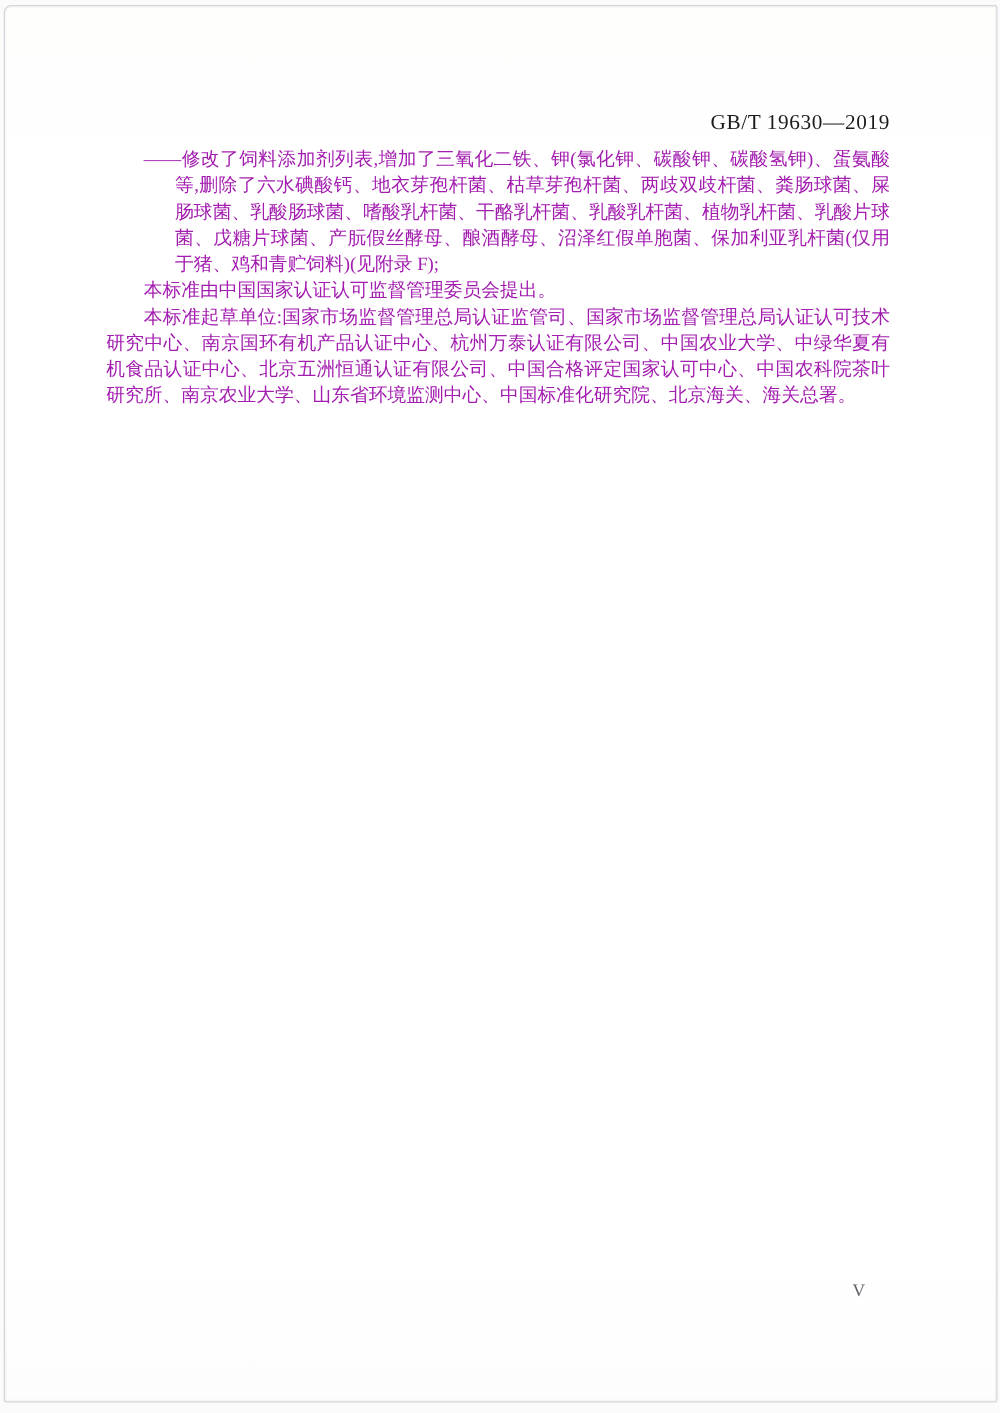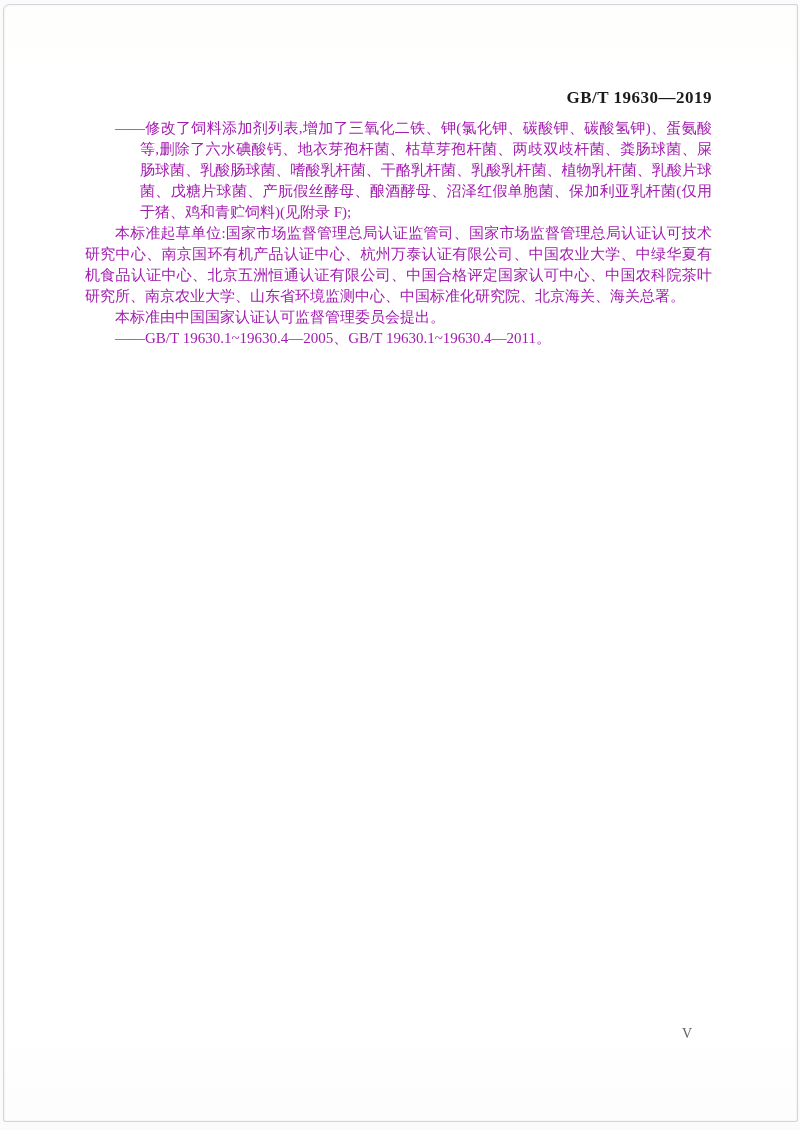--- a/index.html
+++ b/index.html
@@ -18,21 +18,21 @@
     background: linear-gradient(180deg, #fefefd 0%, #ffffff 12%, #ffffff 90%, #fdfdfd 100%);
     border: 1px solid #d5d5dd;
     border-radius: 6px 2px 2px 2px;
     box-shadow: 0 0 2px rgba(150,150,160,0.25) inset;
   }
   .std-header {
     position: absolute;
     top: 88px;
     right: 88px;
     font-size: 17px;
-    font-weight: bold;
+    font-weight: normal;
     letter-spacing: 0.5px;
     color: #1b1b1e;
     white-space: nowrap;
   }
   .doc-body {
     position: absolute;
     top: 118px;
     left: 85px;
     width: 627px;
     font-size: 15px;
@@ -60,18 +60,17 @@
 </style>
 </head>
 <body>
 
 <div class="page-sheet"></div>
 
 <div class="std-header">GB/T 19630—2019</div>
 
 <div class="doc-body">
   <p class="para-dash">——修改了饲料添加剂列表,增加了三氧化二铁、钾(氯化钾、碳酸钾、碳酸氢钾)、蛋氨酸等,删除了六水碘酸钙、地衣芽孢杆菌、枯草芽孢杆菌、两歧双歧杆菌、粪肠球菌、屎肠球菌、乳酸肠球菌、嗜酸乳杆菌、干酪乳杆菌、乳酸乳杆菌、植物乳杆菌、乳酸片球菌、戊糖片球菌、产朊假丝酵母、酿酒酵母、沼泽红假单胞菌、保加利亚乳杆菌(仅用于猪、鸡和青贮饲料)(见附录 F);</p>
+  <p class="para-body">本标准由中国国家认证认可监督管理委员会提出。</p>
   <p class="para-body">本标准起草单位:国家市场监督管理总局认证监管司、国家市场监督管理总局认证认可技术研究中心、南京国环有机产品认证中心、杭州万泰认证有限公司、中国农业大学、中绿华夏有机食品认证中心、北京五洲恒通认证有限公司、中国合格评定国家认可中心、中国农科院茶叶研究所、南京农业大学、山东省环境监测中心、中国标准化研究院、北京海关、海关总署。</p>
-  <p class="para-body">本标准由中国国家认证认可监督管理委员会提出。</p>
-  <p class="para-dash">——GB/T 19630.1~19630.4—2005、GB/T 19630.1~19630.4—2011。</p>
 </div>
 
 <div class="page-number">V</div>
 
 </body></html>

